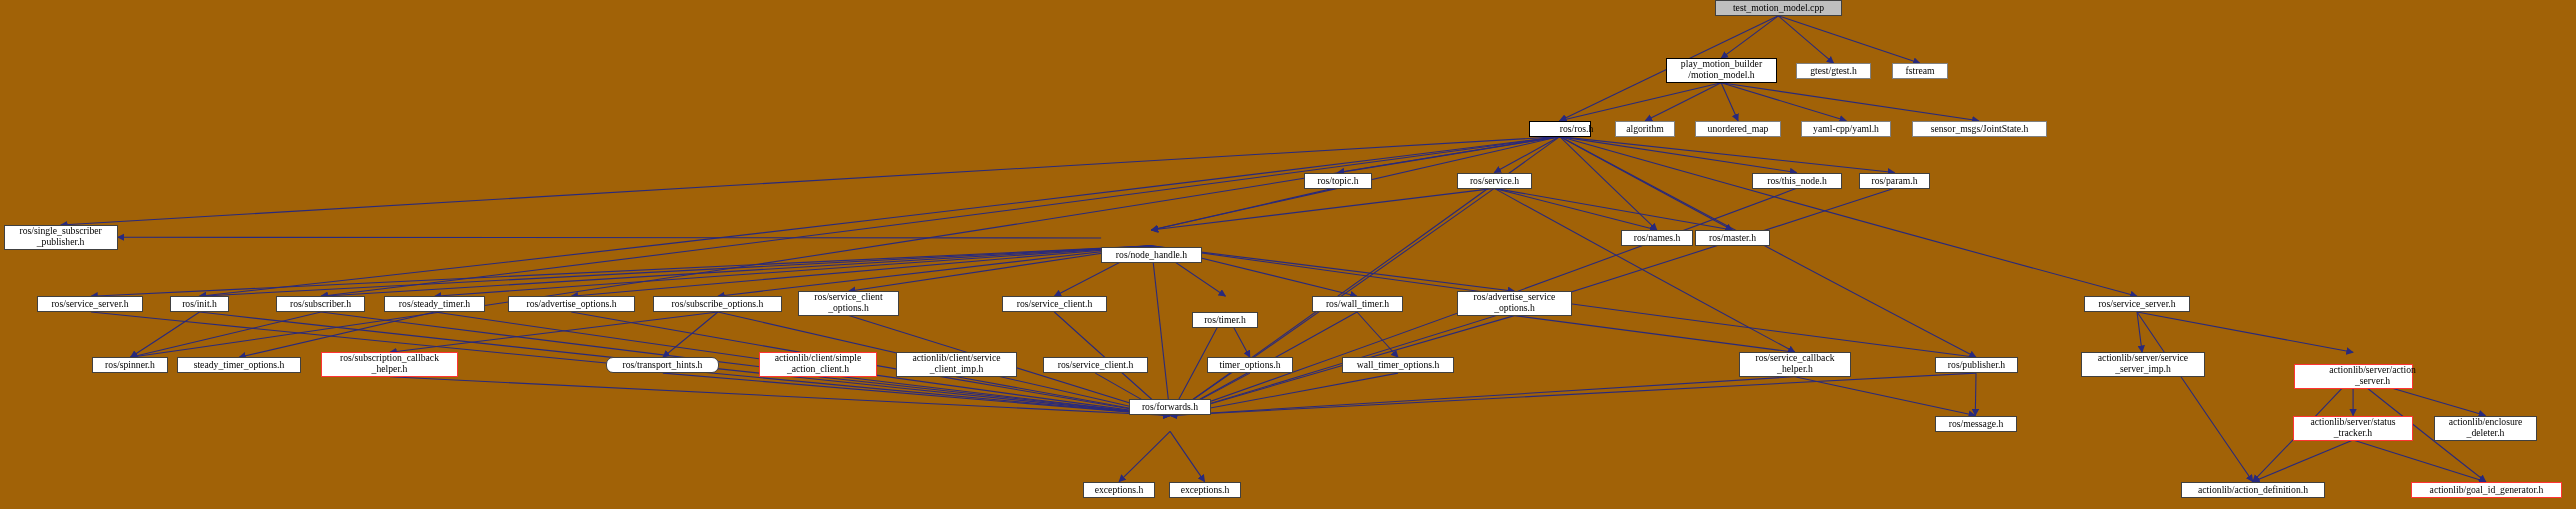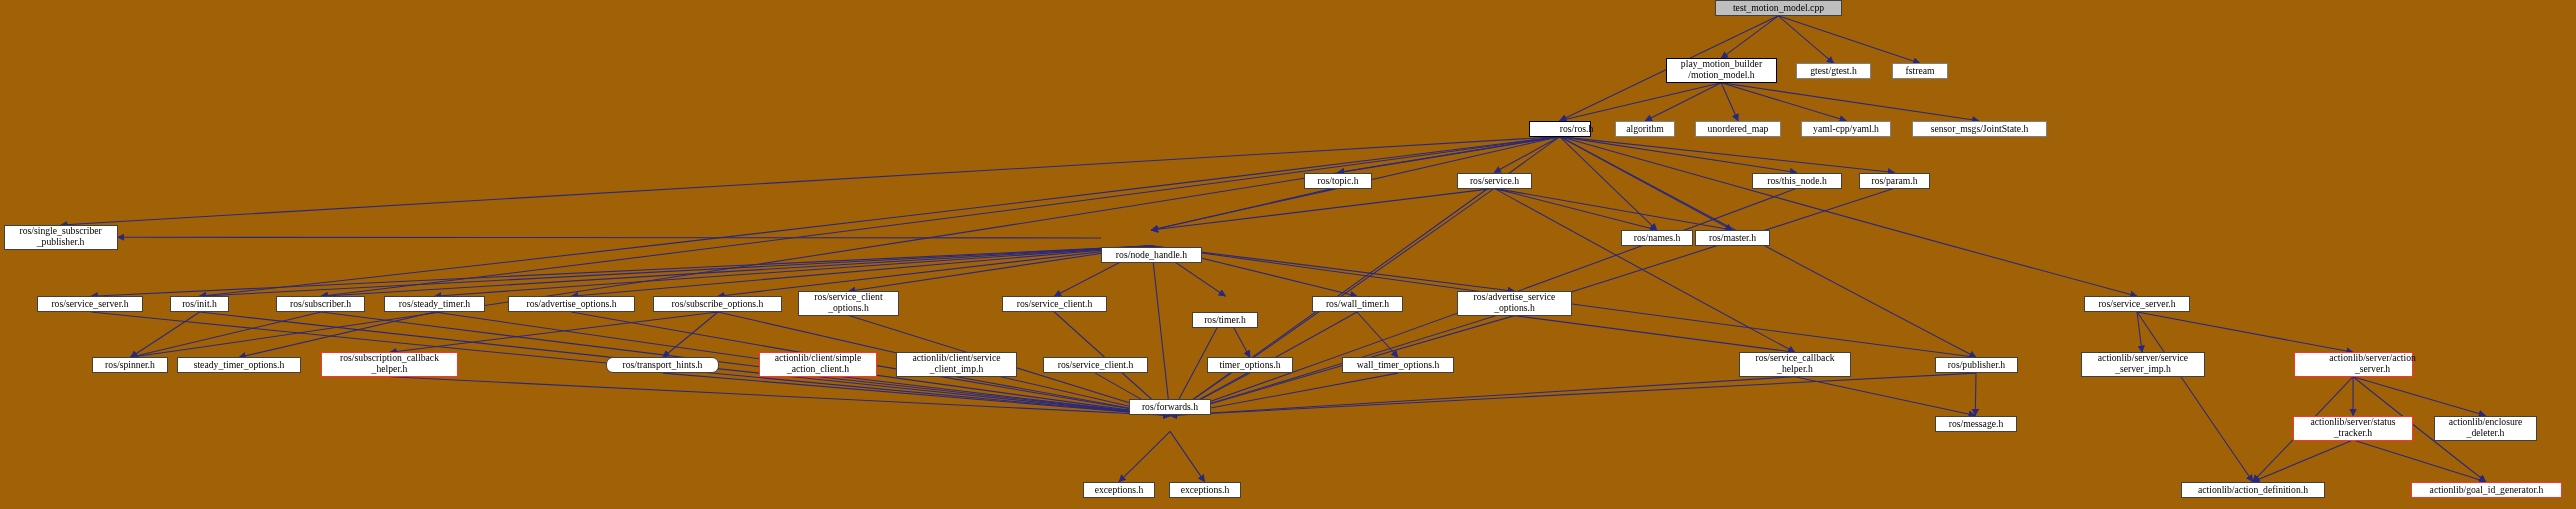--- a/index.html
+++ b/index.html
@@ -196,21 +196,21 @@
       <div class="node b-dark" style="left: 896px; top: 352px; width: 121px; height: 24.5px;">actionlib/client/service
 _client_imp.h</div>
       <div class="node b-dark" style="left: 1043px; top: 357px; width: 105px; height: 16px;">ros/service_client.h</div>
       <div class="node b-dark" style="left: 1207px; top: 357px; width: 86px; height: 16px;">timer_options.h</div>
       <div class="node b-dark" style="left: 1342px; top: 357px; width: 112px; height: 16px;">wall_timer_options.h</div>
       <div class="node b-dark" style="left: 1739px; top: 352px; width: 112px; height: 24.5px;">ros/service_callback
 _helper.h</div>
       <div class="node b-dark" style="left: 1935px; top: 357px; width: 83px; height: 16px;">ros/publisher.h</div>
       <div class="node b-dark" style="left: 2081px; top: 352px; width: 124px; height: 24.5px;">actionlib/server/service
 _server_imp.h</div>
-      <div class="node b-red" style="left: 2294px; top: 352px; width: 119px; height: 24.5px; padding-left: 41px;">actionlib/server/action
+      <div class="node b-red" style="left: 2294px; top: 364px; width: 119px; height: 24.5px; padding-left: 41px;">actionlib/server/action
 _server.h</div>
       <div class="node b-dark" style="left: 1935px; top: 416px; width: 82px; height: 16px;">ros/message.h</div>
       <div class="node b-dark" style="left: 1129px; top: 399px; width: 82px; height: 16px; text-align: center;">ros/forwards.h</div>
       <div class="node b-red" style="left: 2293px; top: 416px; width: 120px; height: 24.5px;">actionlib/server/status
 _tracker.h</div>
       <div class="node b-dark" style="left: 2434px; top: 416px; width: 103px; height: 24.5px;">actionlib/enclosure
 _deleter.h</div>
       <div class="node b-dark" style="left: 1083px; top: 482px; width: 72px; height: 16px;">exceptions.h</div>
       <div class="node b-dark" style="left: 1169px; top: 482px; width: 72px; height: 16px;">exceptions.h</div>
       <div class="node b-dark" style="left: 2181px; top: 482px; width: 144px; height: 16px;">actionlib/action_definition.h</div>

